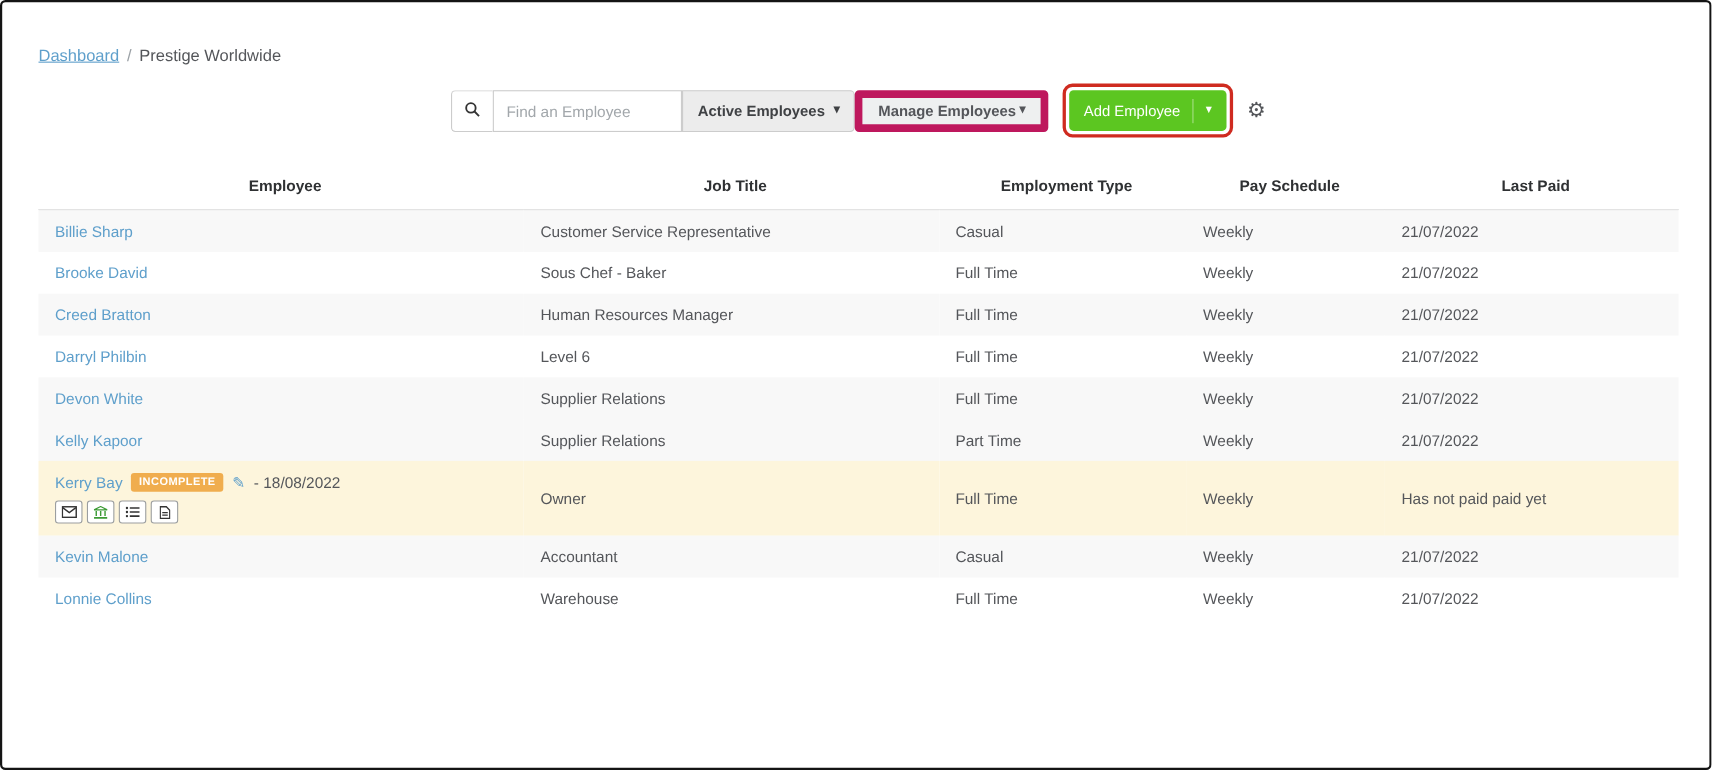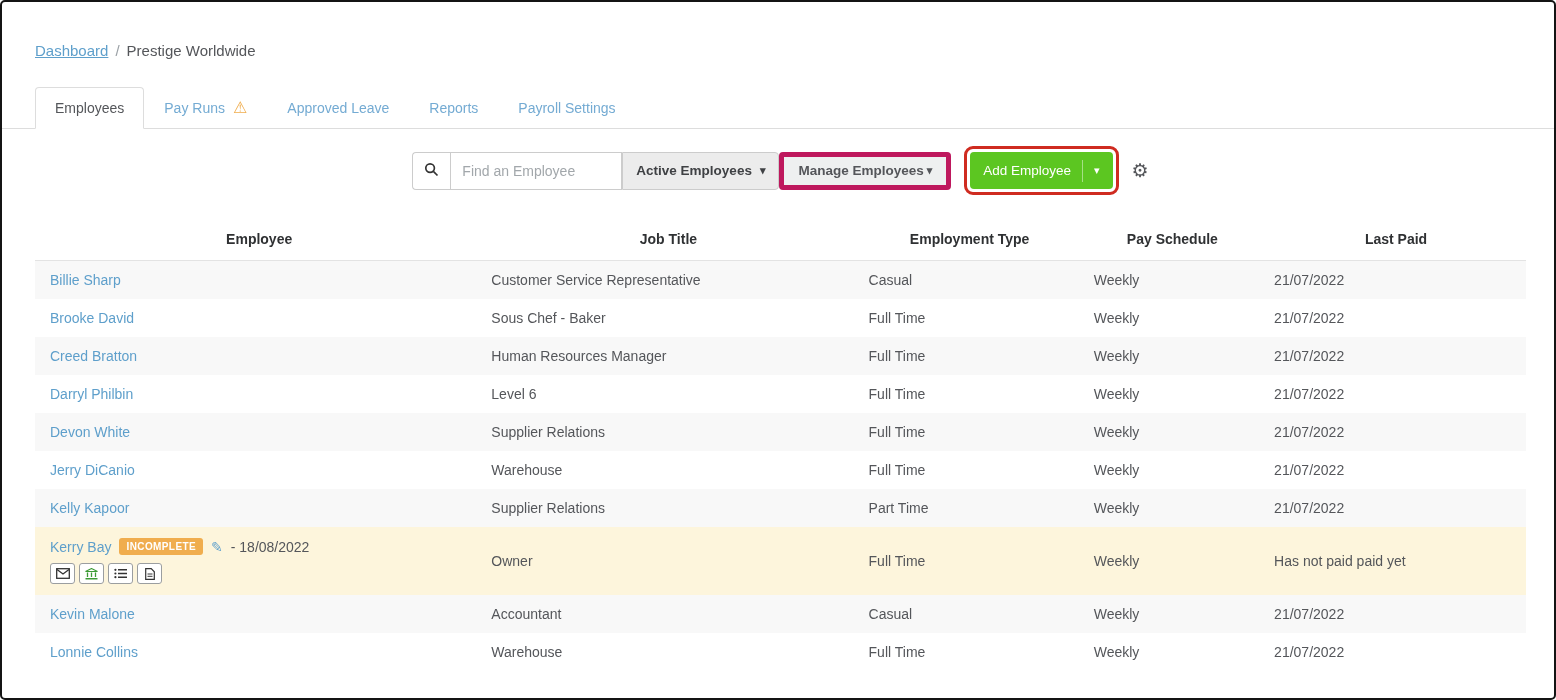--- a/index.html
+++ b/index.html
@@ -43,21 +43,21 @@
   .search-input::placeholder { color:#a2a7ab; }
   .filter-btn {
     height:38px; border:1px solid #ccc; border-left:1px solid #ccc; border-radius:0 4px 4px 0;
     background:#ececec; padding:0 13px; font-size:13.5px; font-weight:bold; color:#3f4144;
     display:flex; align-items:center; gap:8px; cursor:pointer;
   }
   .caret { font-size:11px; line-height:1; }
 
   .toolbar-right { display:flex; align-items:center; gap:13px; }
   .manage-btn {
-    height:38px; border:5px solid #be185d; border-radius:4px; background:#eef0f0;
+    height:38px; border:7px solid #be185d; border-radius:4px; background:#eef0f0;
     padding:0 14px; font-size:13.5px; font-weight:bold; color:#54565a;
     display:flex; align-items:center; gap:3px; cursor:pointer;
   }
   .add-annotation { border:3px solid #cf2b20; border-radius:9px; padding:3px; }
   .add-btn {
     height:37px; border:none; border-radius:4px; background:#5cc621;
     padding:0 13px; font-size:13.5px; font-weight:normal; color:#fff;
     display:flex; align-items:center; cursor:pointer; font-family:"Liberation Sans", sans-serif;
   }
   .add-btn .divider { width:1px; height:22px; background:rgba(255,255,255,0.45); margin:0 11px; }
@@ -89,38 +89,20 @@
 </style>
 </head>
 <body>
 
 <div class="page">
 
   <div class="breadcrumb">
     <a>Dashboard</a><span class="sep">/</span><span class="current">Prestige Worldwide</span>
   </div>
 
-  <div class="tabs">
-    <div class="tab active">
-      <span>Employees</span>
-    </div>
-    <div class="tab">
-      <span>Pay Runs</span>
-      <span class="warn-icon">⚠</span>
-    </div>
-    <div class="tab">
-      <span>Approved Leave</span>
-    </div>
-    <div class="tab">
-      <span>Reports</span>
-    </div>
-    <div class="tab">
-      <span>Payroll Settings</span>
-    </div>
-  </div>
 
   <div class="toolbar">
     <div class="search-group">
       <button class="search-btn">
         <span>
           <svg width="15" height="15" viewBox="0 0 16 16">
               <circle cx="6.5" cy="6.5" r="4.6" fill="none" stroke="#333" stroke-width="1.8"></circle>
               <line x1="10" y1="10" x2="14.4" y2="14.4" stroke="#333" stroke-width="1.8"></line>
             </svg>
         </span>
@@ -224,33 +206,20 @@
         <a class="emp-link">Devon White</a>
 
       </div>
 
     </td>
     <td>Supplier Relations</td>
     <td>Full Time</td>
     <td>Weekly</td>
     <td>21/07/2022</td>
   </tr>
-        <tr class="data-row">
-    <td>
-      <div class="cell-line">
-        <a class="emp-link">Jerry DiCanio</a>
-
-      </div>
-
-    </td>
-    <td>Warehouse</td>
-    <td>Full Time</td>
-    <td>Weekly</td>
-    <td>21/07/2022</td>
-  </tr>
         <tr class="data-row alt">
     <td>
       <div class="cell-line">
         <a class="emp-link">Kelly Kapoor</a>
 
       </div>
 
     </td>
     <td>Supplier Relations</td>
     <td>Part Time</td>

